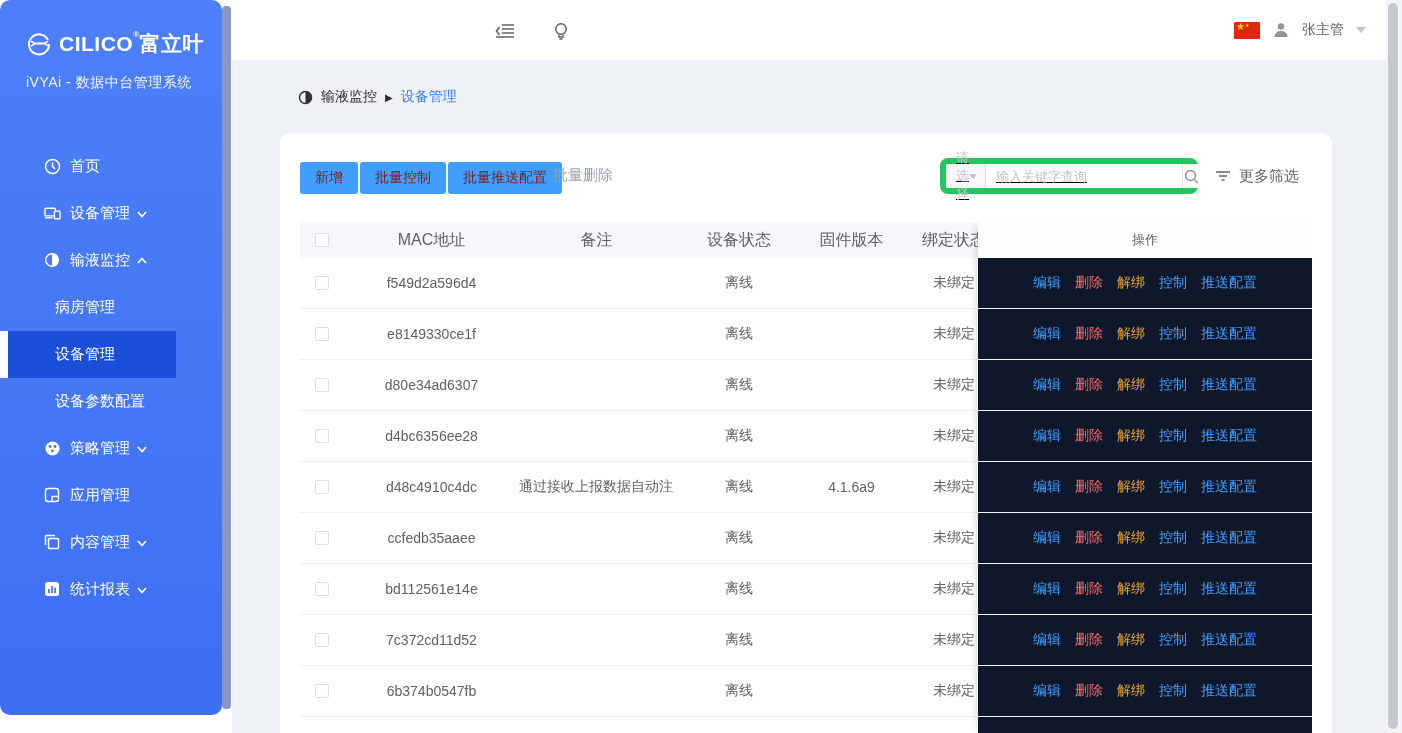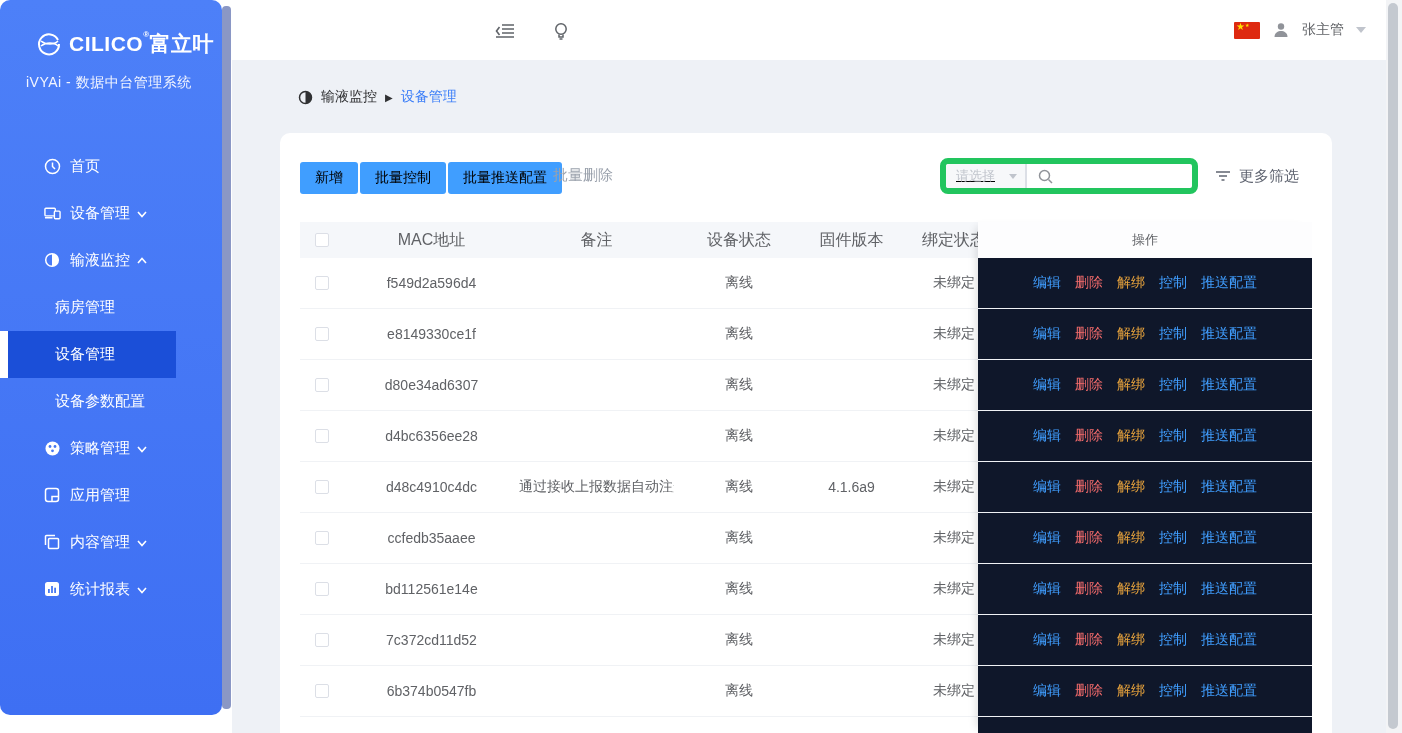--- a/index.html
+++ b/index.html
@@ -9,21 +9,21 @@
   
   .topbar { position:absolute; left:232px; top:0; width:1170px; height:60px; background:#fff; }
   .main-bg { position:absolute; left:232px; top:60px; width:1170px; height:673px; background:#eef1f6; }
 
   
   .sidebar-card { position:absolute; left:0; top:0; width:222px; height:715px;
     background:linear-gradient(180deg,#4d80f8 0%, #3e6ff3 100%);
     border-radius:10px; overflow:hidden; }
   .sidebar-scroll { position:absolute; left:222px; top:6px; width:9px; height:703px;
     background:#8a97c5; border-radius:4px; }
-  .logo-row { display:flex; align-items:center; gap:7px; padding:30px 0 0 36px; }
+  .logo-row { display:flex; align-items:center; gap:7px; padding:30px 0 0 26px; }
   .logo-text { color:#fff; font-size:21px; font-weight:bold; letter-spacing:0.5px; }
   .logo-reg { color:#fff; font-size:8px; vertical-align:top; }
   .logo-sub { color:#f2f5ff; font-size:14px; padding:16px 0 0 26px; letter-spacing:0.5px; }
   .menu { position:absolute; left:0; top:143px; width:176px; }
   .menu-item { position:relative; height:47px; display:flex; align-items:center;
     color:#fff; font-size:15px; cursor:pointer; }
   .menu-item .mi-icon { position:absolute; left:44px; width:17px; height:17px; display:flex; }
   .menu-item .mi-label { position:absolute; left:70px; }
   .menu-item.level2 .mi-label { left:55px; }
   .menu-item .mi-chevron { position:absolute; right:28px; width:12px; height:12px; display:flex; }
@@ -47,21 +47,21 @@
   .bc-section { color:#303133; }
   .bc-sep { color:#303133; font-size:10px; }
   .bc-current { color:#3d7ff8; }
 
   
   .card { position:absolute; left:280px; top:133px; width:1052px; height:600px;
     background:#fff; border-radius:10px 10px 0 0; }
 
   
   .toolbar { position:absolute; left:20px; top:29px; height:32px; display:flex; align-items:center; }
-  .btn-primary { height:32px; padding:0 15px; background:#409EFF; color:#000000; border:none;
+  .btn-primary { height:32px; padding:0 15px; background:#409EFF; color:#7f1d1d; border:none;
     font-size:14px; border-radius:3px; margin-right:2px; cursor:pointer;
     font-family:Liberation Serif, serif; }
   .btn-disabled { color:#9aa1ac; font-size:15px; background:none; border:none; cursor:not-allowed;
     font-family:"Liberation Sans","DejaVu Sans",sans-serif; }
 
   
   .search-group { position:absolute; left:660px; top:25px; height:36px; width:258px;
     display:flex; border:6px solid #22c55e; border-radius:8px; background:#fff;text-decoration:underline; }
   .sg-select { width:80px; display:flex; align-items:center; justify-content:space-between;
     padding:0 8px 0 10px; background:#f7f8fa; border-right:1px solid #dcdfe6;
@@ -159,20 +159,21 @@
       <button class="btn-primary">批量控制</button>
       <button class="btn-primary">批量推送配置</button>
     </div>
   <button class="btn-disabled" style="position:absolute; left:273px; top:33px;">批量删除</button>
 
   <div class="search-group">
     <div class="sg-select">
       <span>请选择</span>
       <span class="caret-sm"></span>
     </div>
+    <input class="sg-input" placeholder="输入关键字查询" style="">
     <button class="sg-btn">
       <svg width="17" height="17" viewBox="0 0 17 17" fill="none" stroke="#909399" stroke-width="1.5">
         <circle cx="7.5" cy="7.5" r="5"></circle>
         <path d="M11.5 11.5 L15 15"></path>
       </svg>
     </button>
   </div>
 
   <div class="more-filter">
     <svg width="16" height="14" viewBox="0 0 16 14" stroke="#5f6470" stroke-width="1.6">

